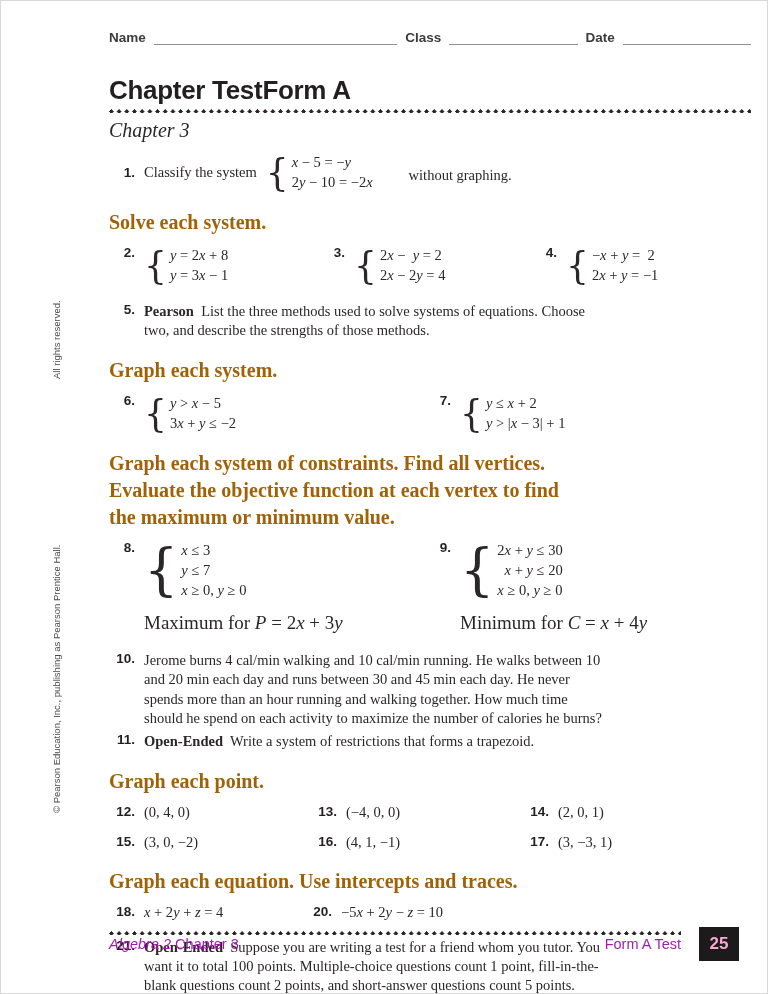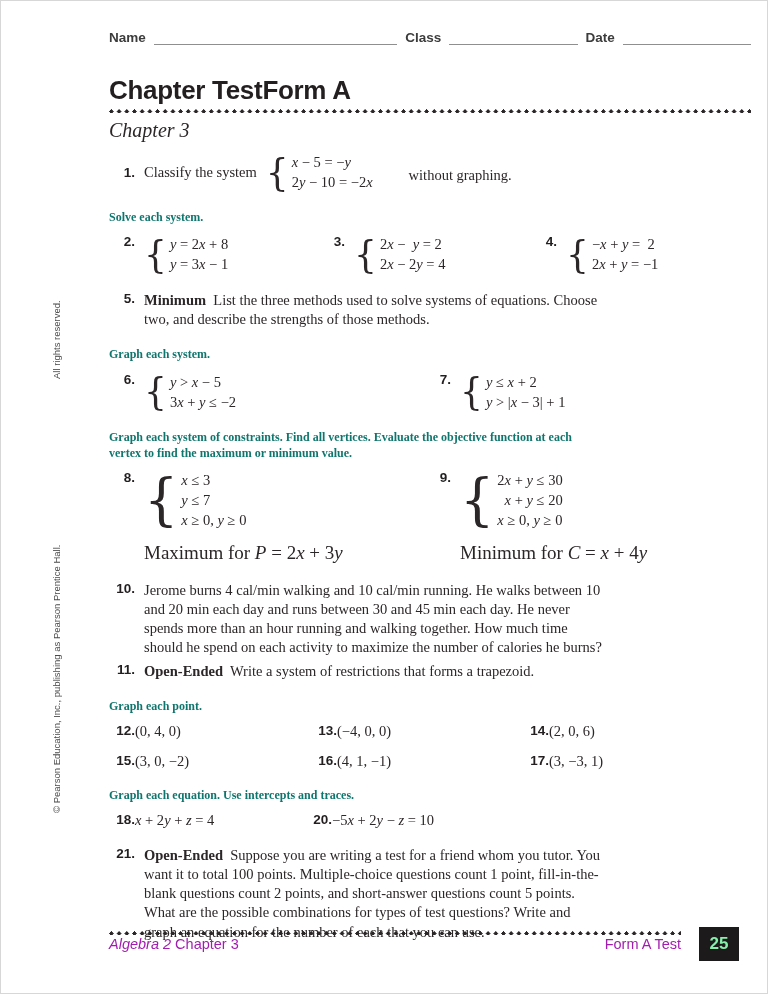--- a/index.html
+++ b/index.html
@@ -61,33 +61,33 @@
     font-weight:400; color:#2b2627;
     display:inline-block; line-height:0.9;
     margin-right:3px;
   }
   .brace.b2 { font-size:36px; transform:scaleY(1.05); }
   .brace.b3 { font-size:54px; transform:scaleY(1.05); }
   .sys-lines { font-size:14.5px; line-height:1.38; }
   .sys-lines div { white-space:pre; }
   .math, .sys-lines div { font-family:"Liberation Serif", serif; }
   .section-head {
-    font-weight:700; font-size:12px; color:#0f766e;
+    font-weight:700; font-size:20px; color:#a16207;
     line-height:1.35;
   }
   .q1-row { margin-top:10px; display:flex; align-items:center; gap:9px; font-size:14.5px; }
   .q1-post { margin-top:6px;margin-left:27px; }
   .mt-sec { margin-top:17px; }
   .mt-q { margin-top:9px; }
   .grid-3 { display:grid; grid-template-columns:210px 212px 1fr; }
   .grid-2 { display:grid; grid-template-columns:316px 1fr; }
   .pts-grid { display:grid; grid-template-columns:202px 212px 1fr; row-gap:13px; font-size:14.5px; }
   .eq-grid { display:grid; grid-template-columns:197px 217px 1fr; font-size:14.5px; }
   .objective { margin-left:35px; margin-top:12px; font-size:19px; }
-  .pt-row { display:flex; }
+  .pt-row { display:flex; gap:9px; }
   
   .side-text {
     position:absolute; left:50px;
     font-family:"Liberation Sans", sans-serif;
     font-size:9.5px; color:#4a4a4a;
     white-space:nowrap;
     transform:rotate(-90deg); transform-origin:0 0;
   }
   .side-rights { top:378px; }
   .side-copy { top:812px; }
@@ -99,21 +99,21 @@
   .footer-row {
     display:flex; justify-content:space-between;
     font-family:"Liberation Sans", sans-serif;
     font-size:14.5px; color:#a21caf;
     width:calc(100% - 58px);
   }
   .footer-left .it { font-style:italic; }
   .page-badge {
     position:absolute; right:0; top:-4px;
     width:40px; height:34px;
-    background:#1d1a1b; color:#86efac;
+    background:#1d1a1b; color:#f9a8d4;
     font-family:"Liberation Sans", sans-serif;
     font-weight:700; font-size:17px;
     display:flex; align-items:center; justify-content:center;
   }
 </style>
 </head>
 <body>
 
 <div class="side-text side-rights">All rights reserved.</div>
 <div class="side-text side-copy">© Pearson Education, Inc., publishing as Pearson Prentice Hall.</div>
@@ -180,21 +180,21 @@
           <div>−<i>x</i> + <i>y</i> =  2</div>
           <div>2<i>x</i> + <i>y</i> = −1</div>
         </span>
         </span>
     </div>
   </div>
 
   <div class="q-row mt-sec">
     <span class="qnum">5.</span>
     <span class="q-body">
-      <span class="lead-bold">Minimum</span>&nbsp;
+      <span class="lead-bold">Pearson</span>&nbsp;
       <span>List the three methods used to solve systems of equations. Choose two, and describe the strengths of those methods.</span>
     </span>
   </div>
 
   <div class="section-head mt-sec">Graph each system.</div>
 
   <div class="grid-2 mt-q">
     <div class="q-row">
       <span class="qnum">6.</span>
       <span class="sys">
@@ -273,21 +273,21 @@
     <div class="pt-row">
       <span class="qnum">12.</span>
       <span class="math">(0, 4, 0)</span>
     </div>
     <div class="pt-row">
       <span class="qnum">13.</span>
       <span class="math">(−4, 0, 0)</span>
     </div>
     <div class="pt-row">
       <span class="qnum">14.</span>
-      <span class="math">(2, 0, 6)</span>
+      <span class="math">(2, 0, 1)</span>
     </div>
     <div class="pt-row">
       <span class="qnum">15.</span>
       <span class="math">(3, 0, −2)</span>
     </div>
     <div class="pt-row">
       <span class="qnum">16.</span>
       <span class="math">(4, 1, −1)</span>
     </div>
     <div class="pt-row">

